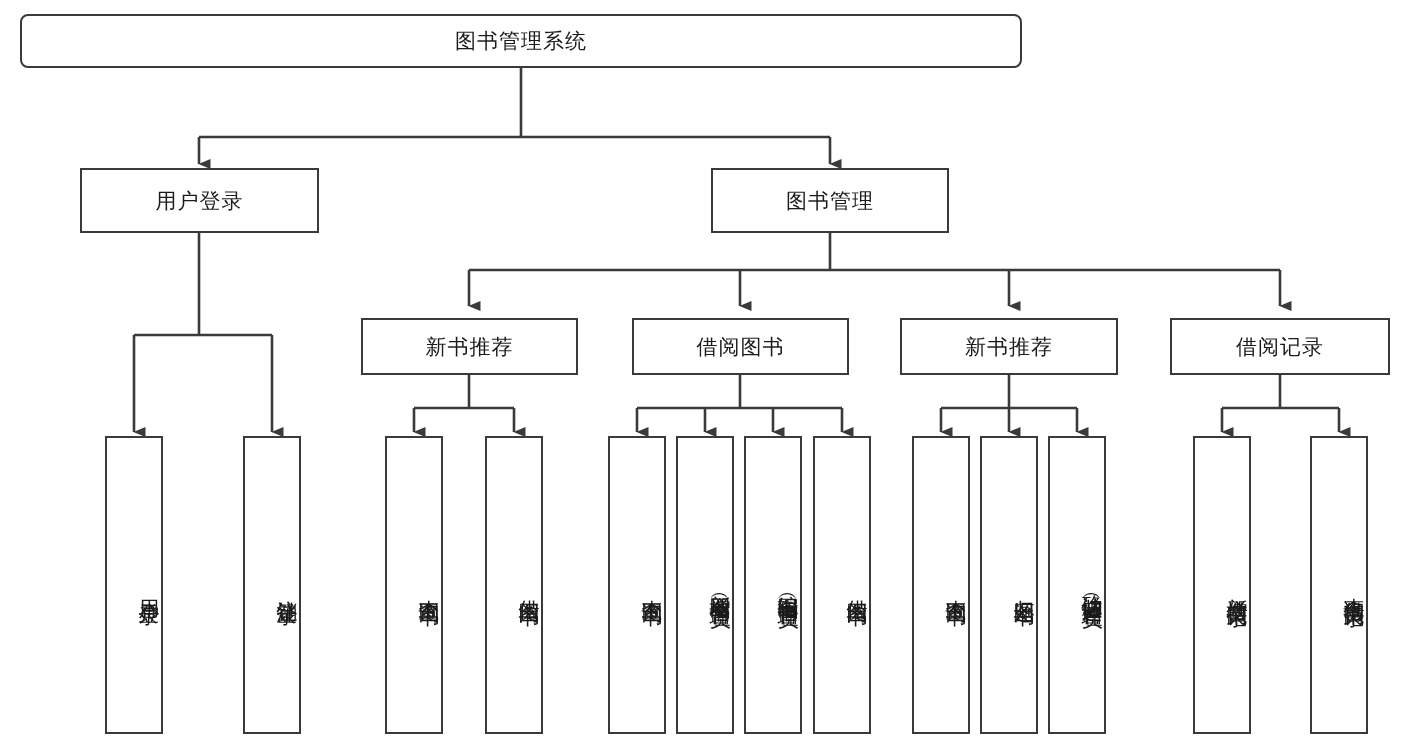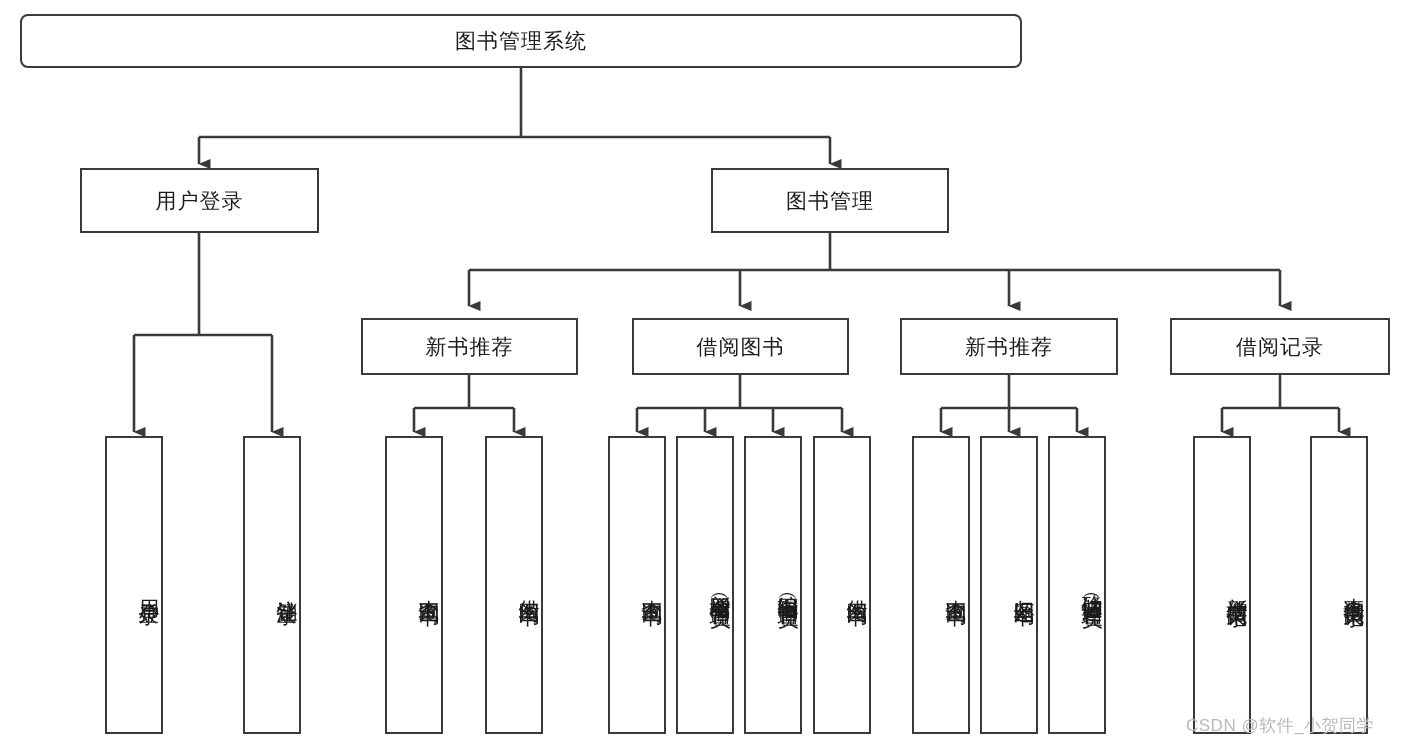--- a/index.html
+++ b/index.html
@@ -182,15 +182,14 @@
     <span class="vtext">确认归还（管理员）</span>
   </div>
 
   <div class="node vert" style="left:1193px; top:436px; width:58px; height:298px;">
     <span class="vtext">新增借阅记录</span>
   </div>
   <div class="node vert" style="left:1310px; top:436px; width:58px; height:298px;">
     <span class="vtext">查询借阅记录</span>
   </div>
 
-  <div class="watermark">CSDN @软件_小贺同学</div>
 
 </div>
 
 </body></html>

